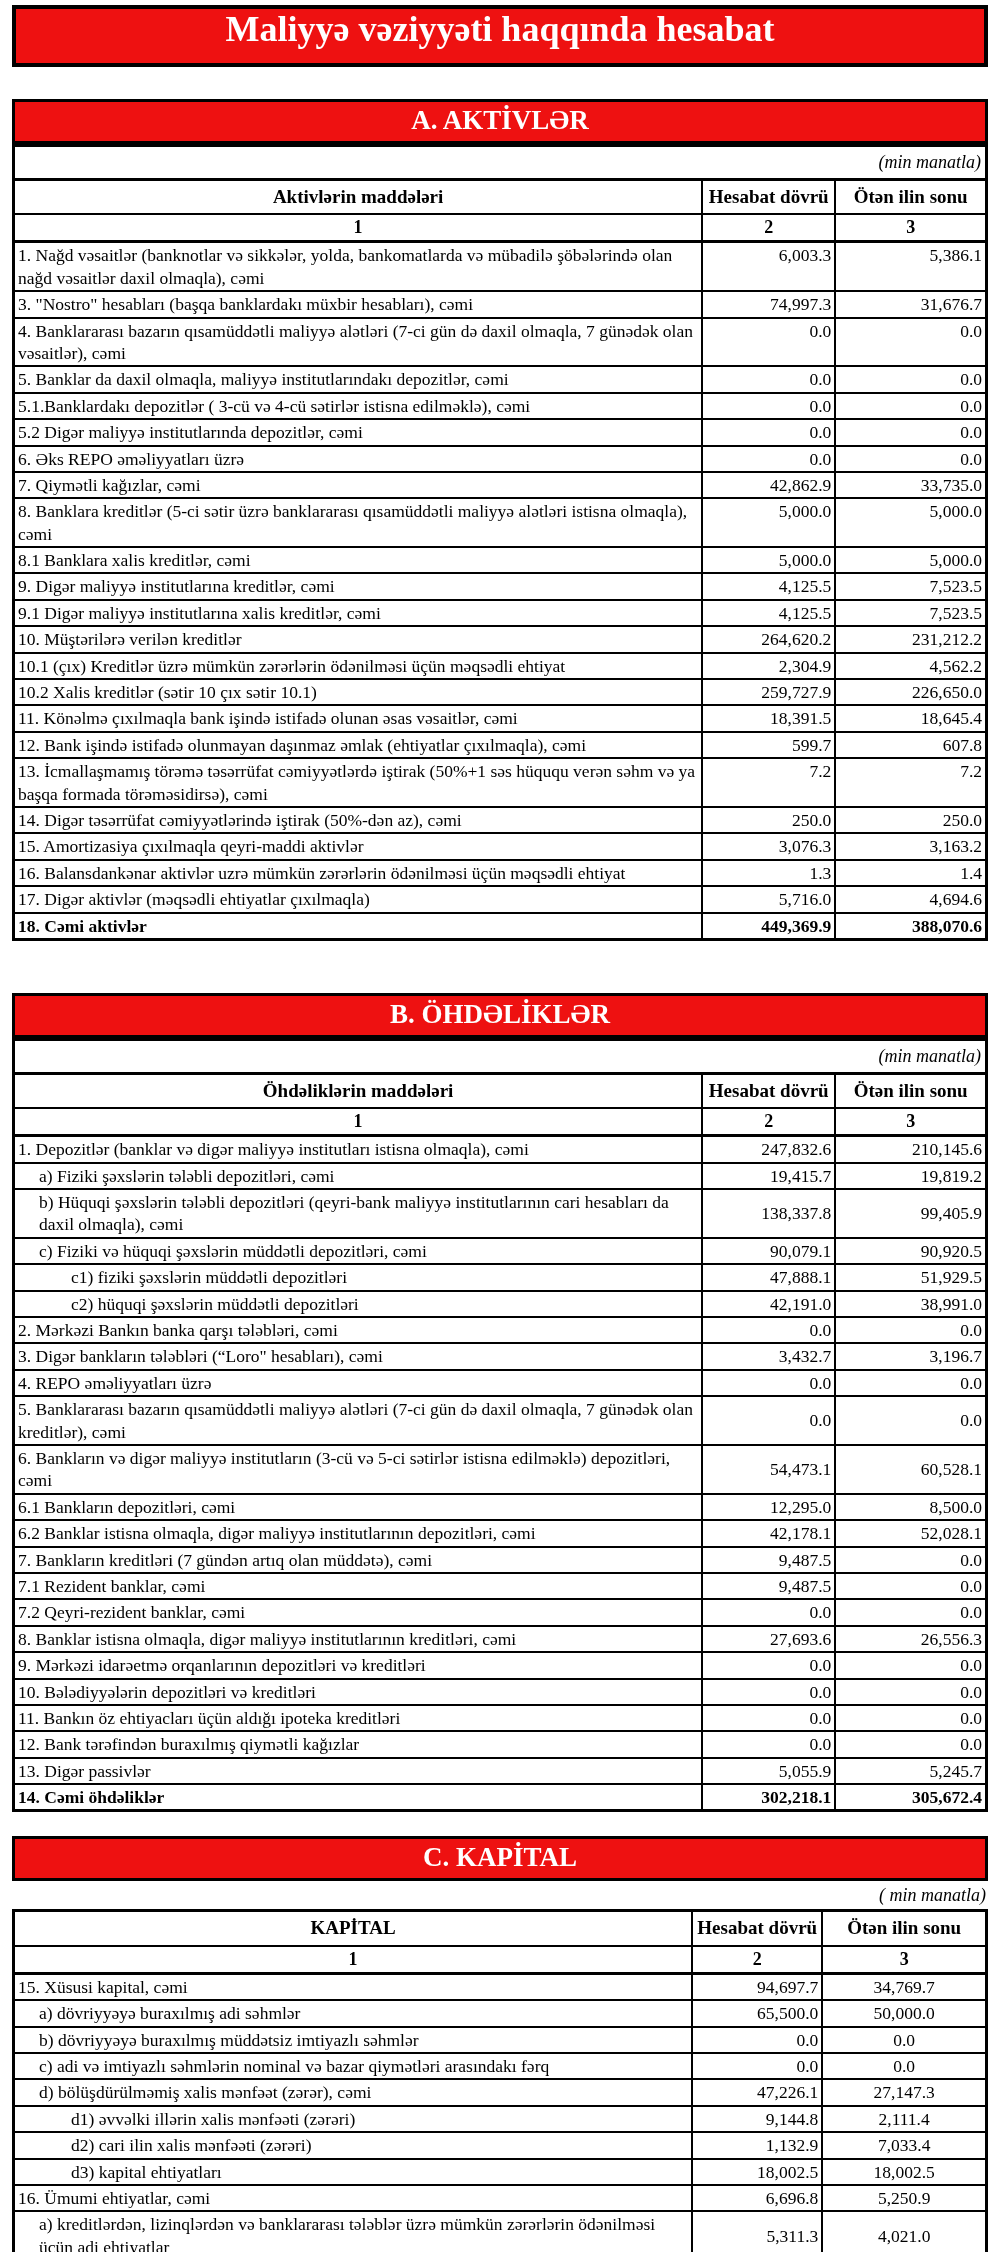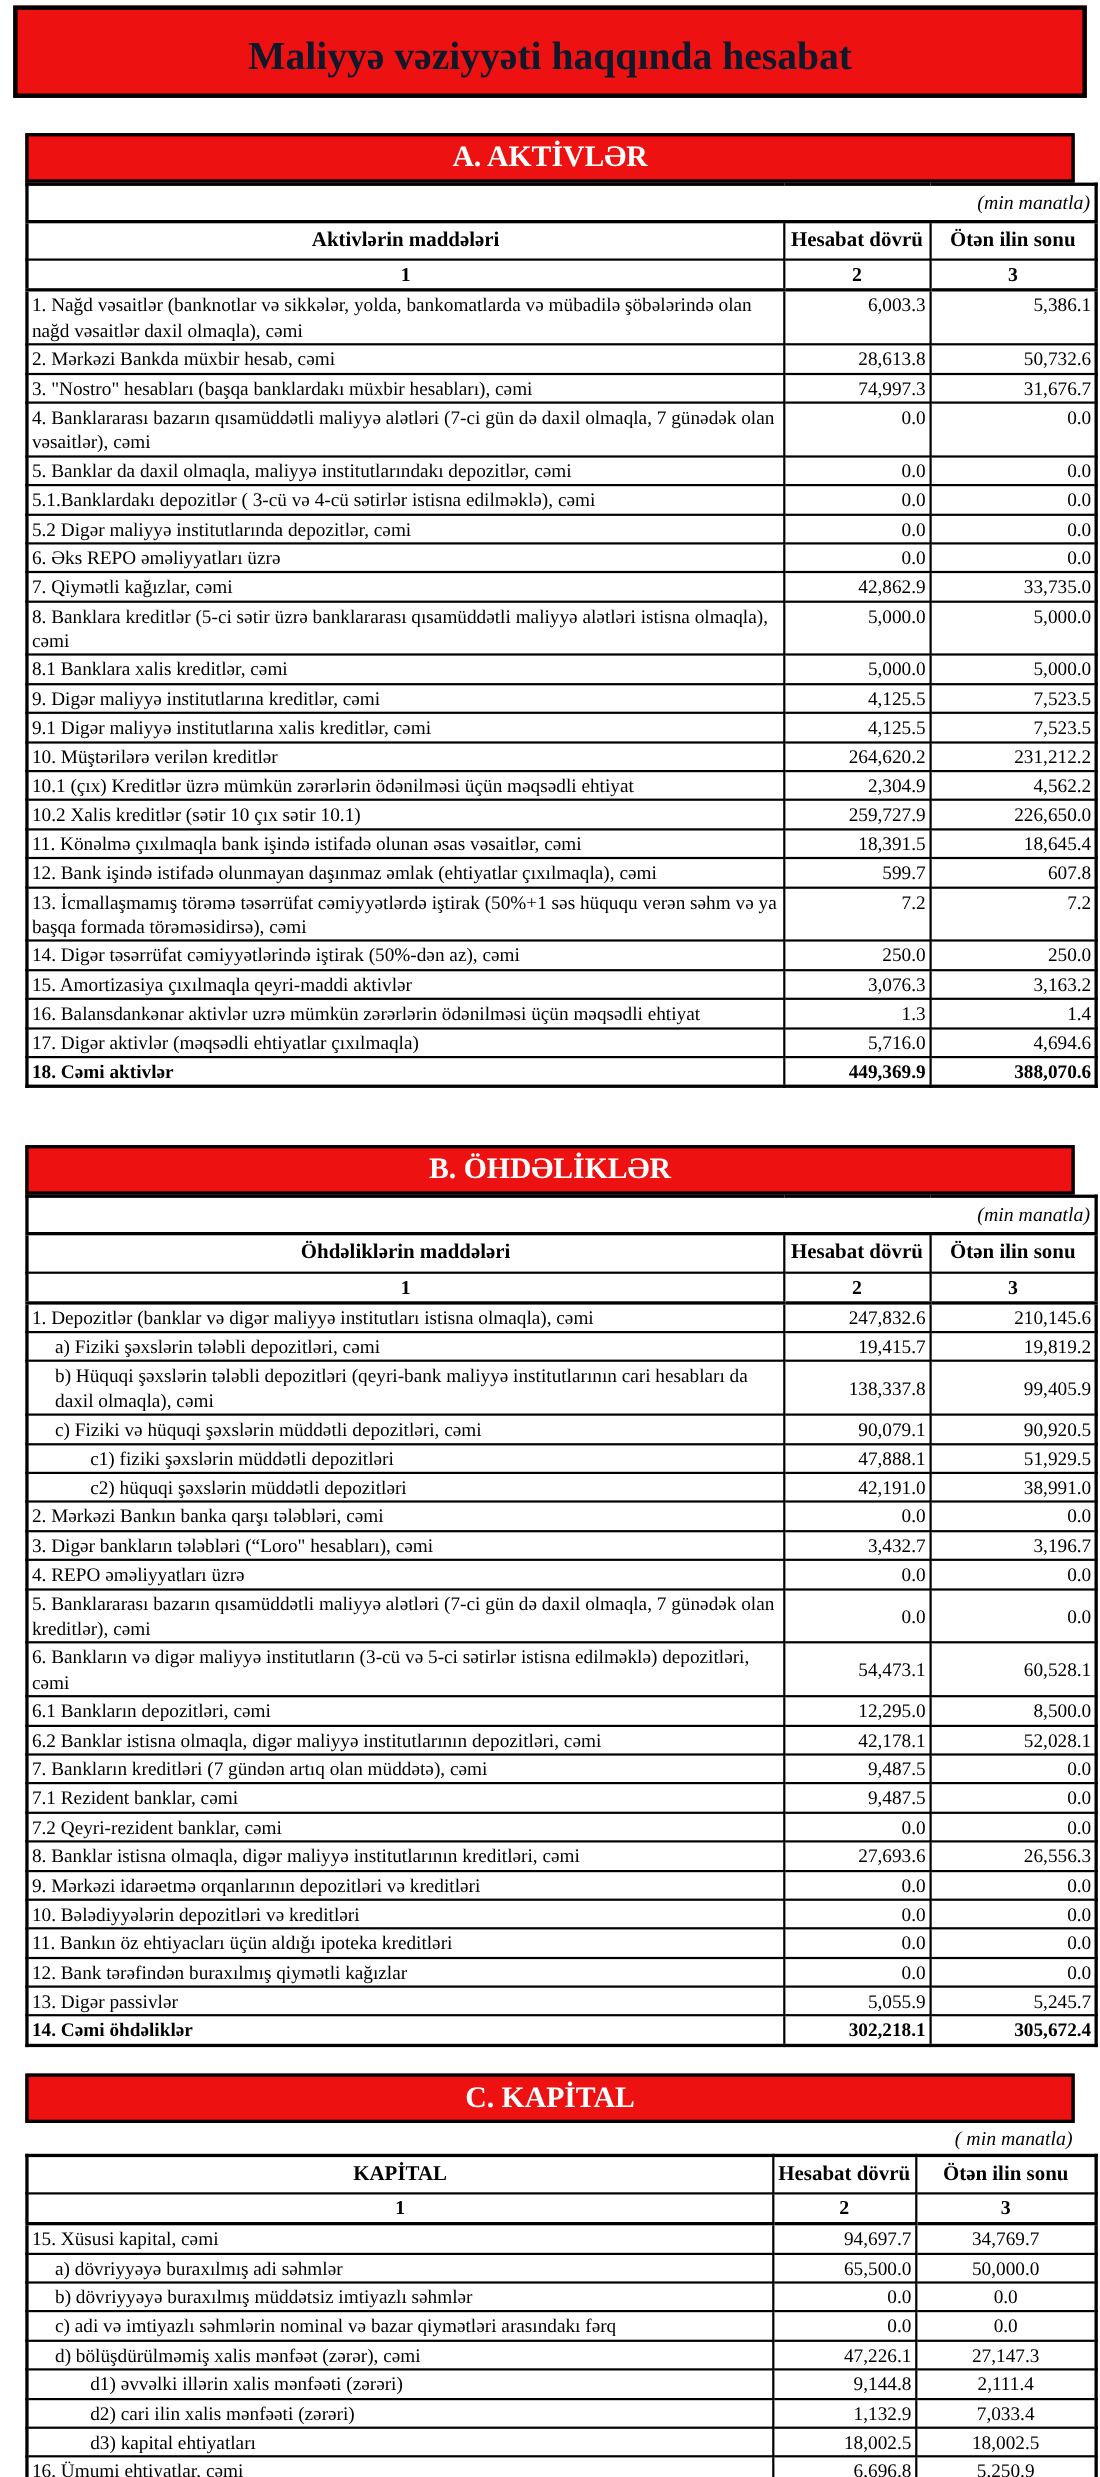--- a/index.html
+++ b/index.html
@@ -7,30 +7,30 @@
     width:1000px;
     font-family:"Liberation Serif", serif;
     color:#000;
     -webkit-font-smoothing:antialiased;
   }
   .page{padding:5px 12px 8px 12px;}
 
   .title-bar{
     border:4px solid #000;
     background:#ee1111;
-    color:#0f172a;
+    color:#ffffff;
     text-align:center;
     font-weight:bold;
     font-size:36px;
     line-height:1.0;
-    padding:24px 0 16px 0;
+    padding:2px 0 16px 0;
     margin-bottom:32px;
   }
 
-  .section{margin:11px;}
+  .section{margin:0;}
   .sec-gap-a{margin-top:0;}
   .sec-gap-b{margin-top:52px;}
   .sec-gap-c{margin-top:24px;}
 
   .sec-title{
     border:3px solid #000;
     background:#ee1111;
     color:#fff;
     text-align:center;
     font-weight:bold;
@@ -119,25 +119,20 @@
           <td>3</td>
         </tr>
       </tbody>
       <tbody>
           <tr>
             <td class="label ind0">1. Nağd vəsaitlər (banknotlar və sikkələr, yolda, bankomatlarda və mübadilə şöbələrində olan nağd vəsaitlər daxil olmaqla), cəmi</td>
             <td class="val">6,003.3</td>
             <td class="val">5,386.1</td>
           </tr>
           <tr>
-            <td class="label ind0">2. Mərkəzi Bankda müxbir hesab, cəmi</td>
-            <td class="val">28,613.8</td>
-            <td class="val">50,732.6</td>
-          </tr>
-          <tr>
             <td class="label ind0">3. "Nostro" hesabları (başqa banklardakı müxbir hesabları), cəmi</td>
             <td class="val">74,997.3</td>
             <td class="val">31,676.7</td>
           </tr>
           <tr>
             <td class="label ind0">4. Banklararası bazarın qısamüddətli maliyyə alətləri (7-ci gün də daxil olmaqla, 7 günədək olan vəsaitlər), cəmi</td>
             <td class="val">0.0</td>
             <td class="val">0.0</td>
           </tr>
           <tr>

